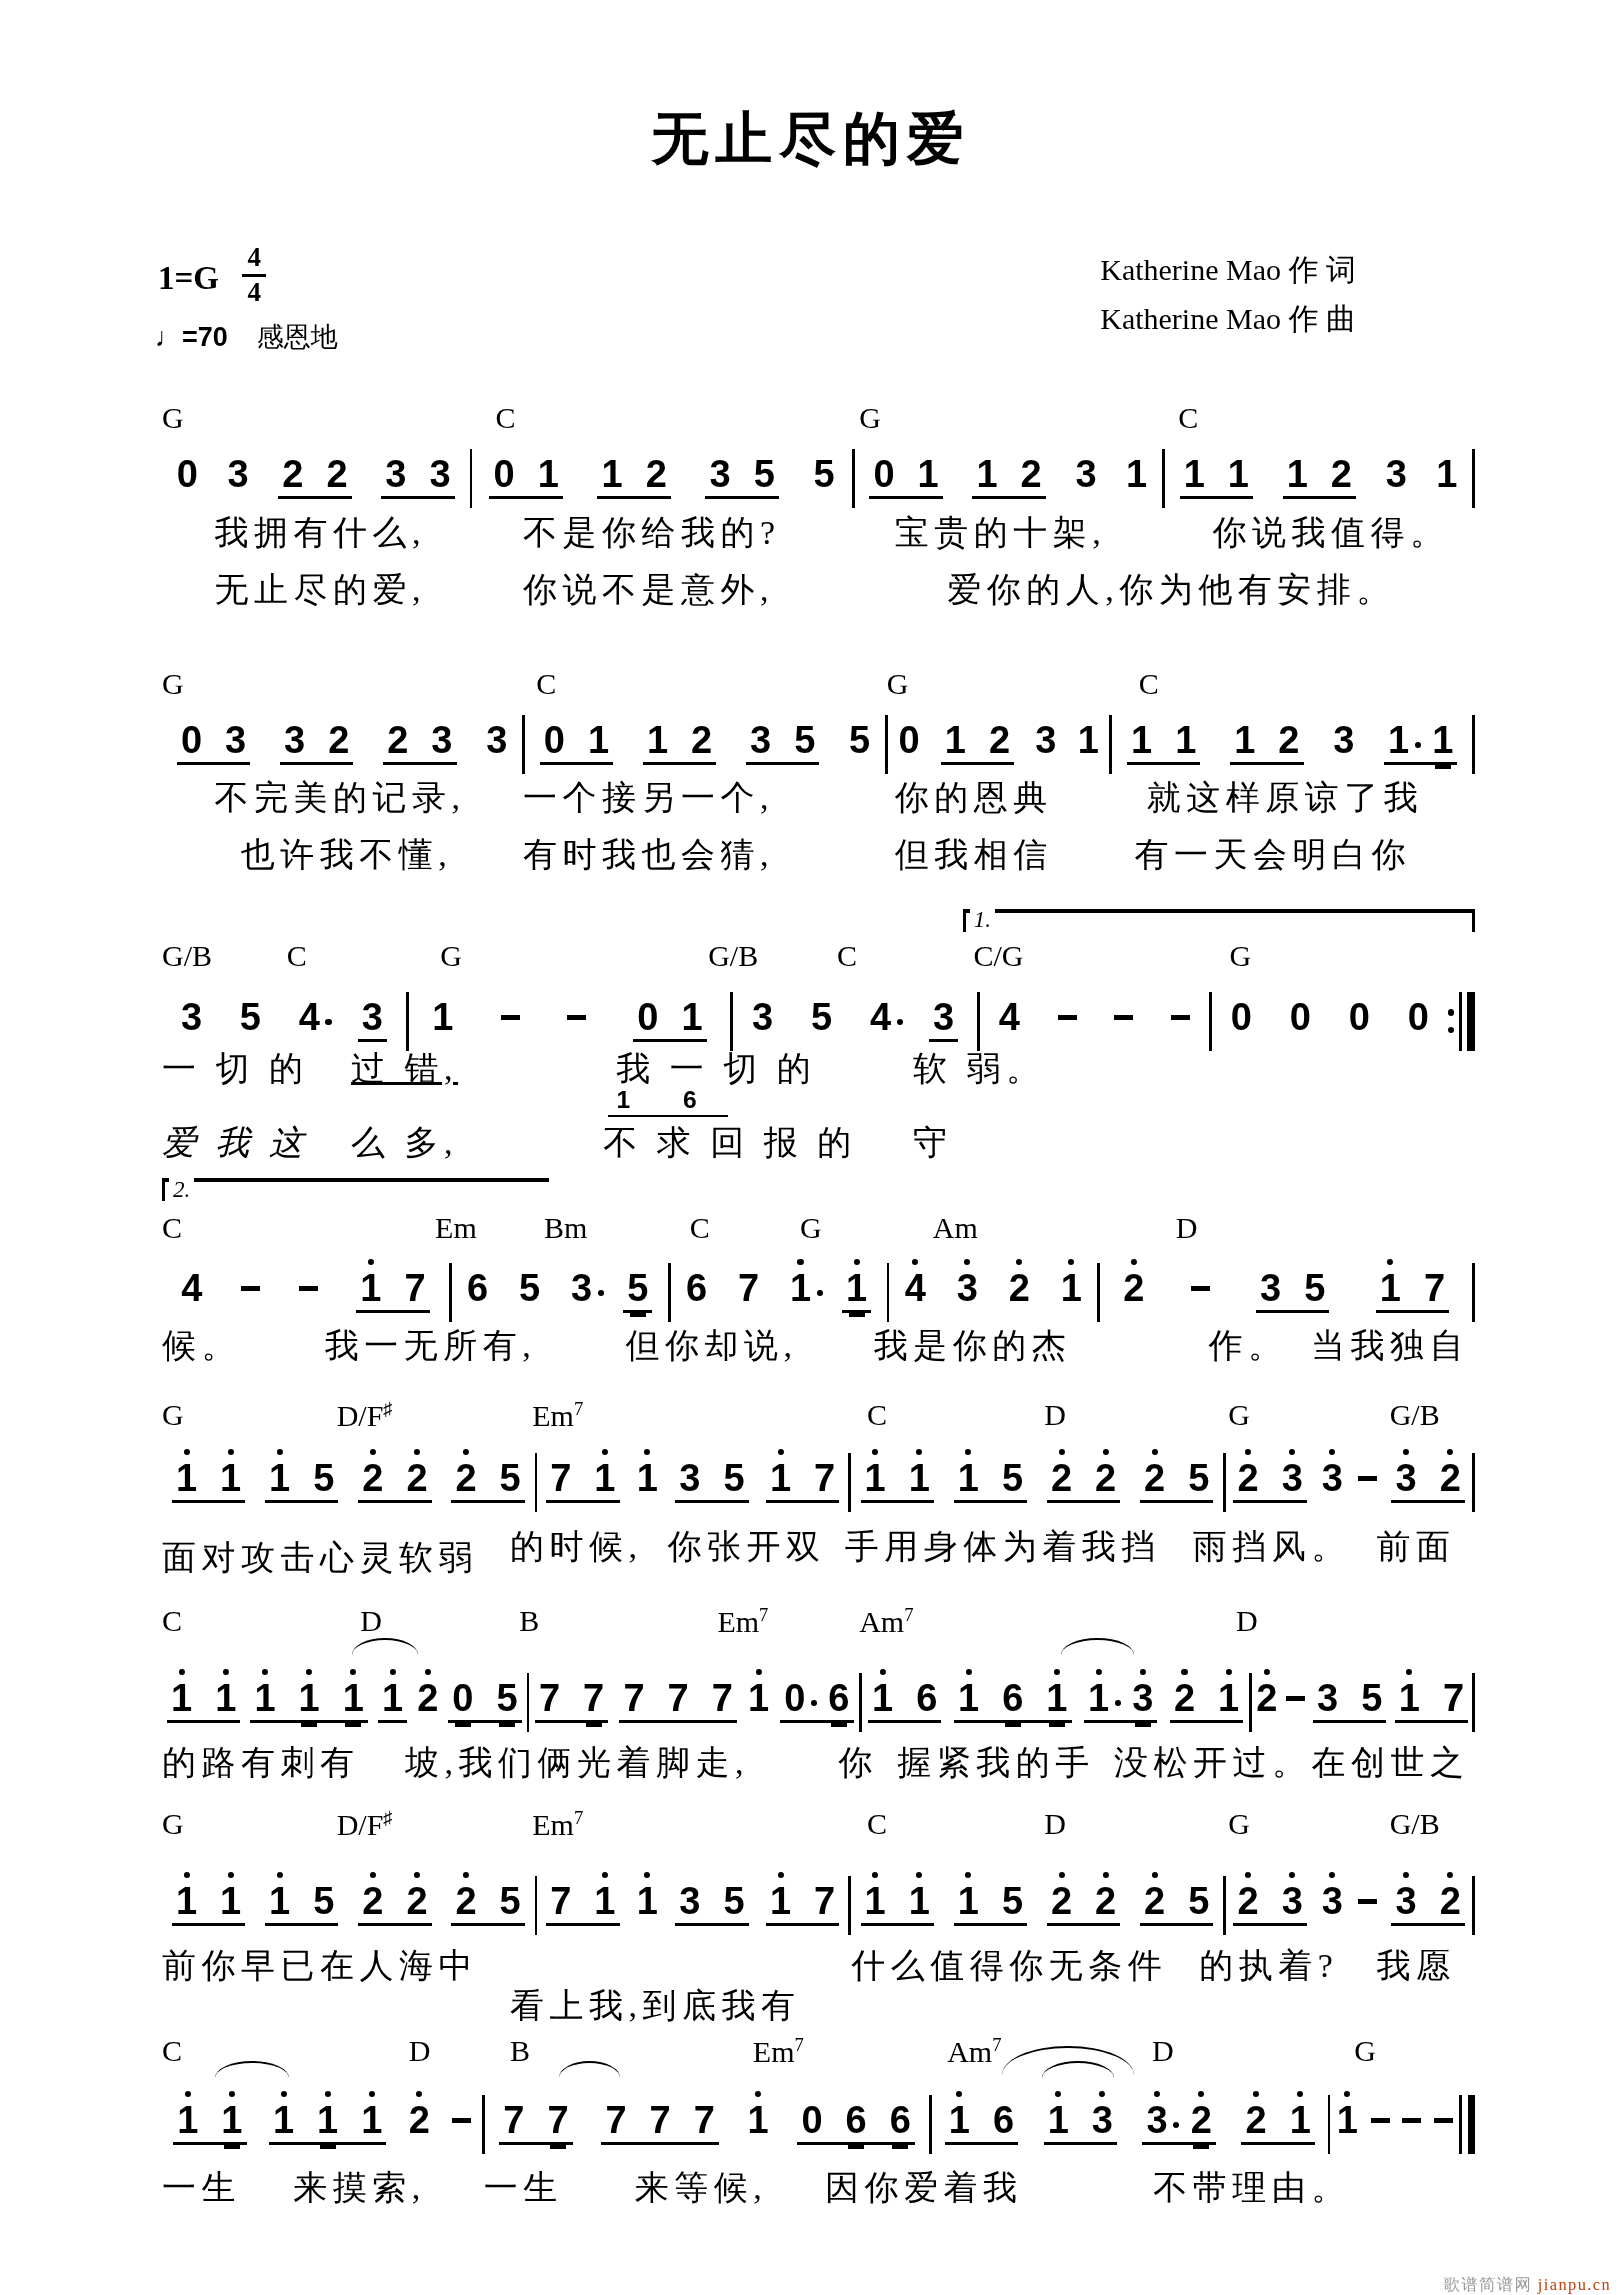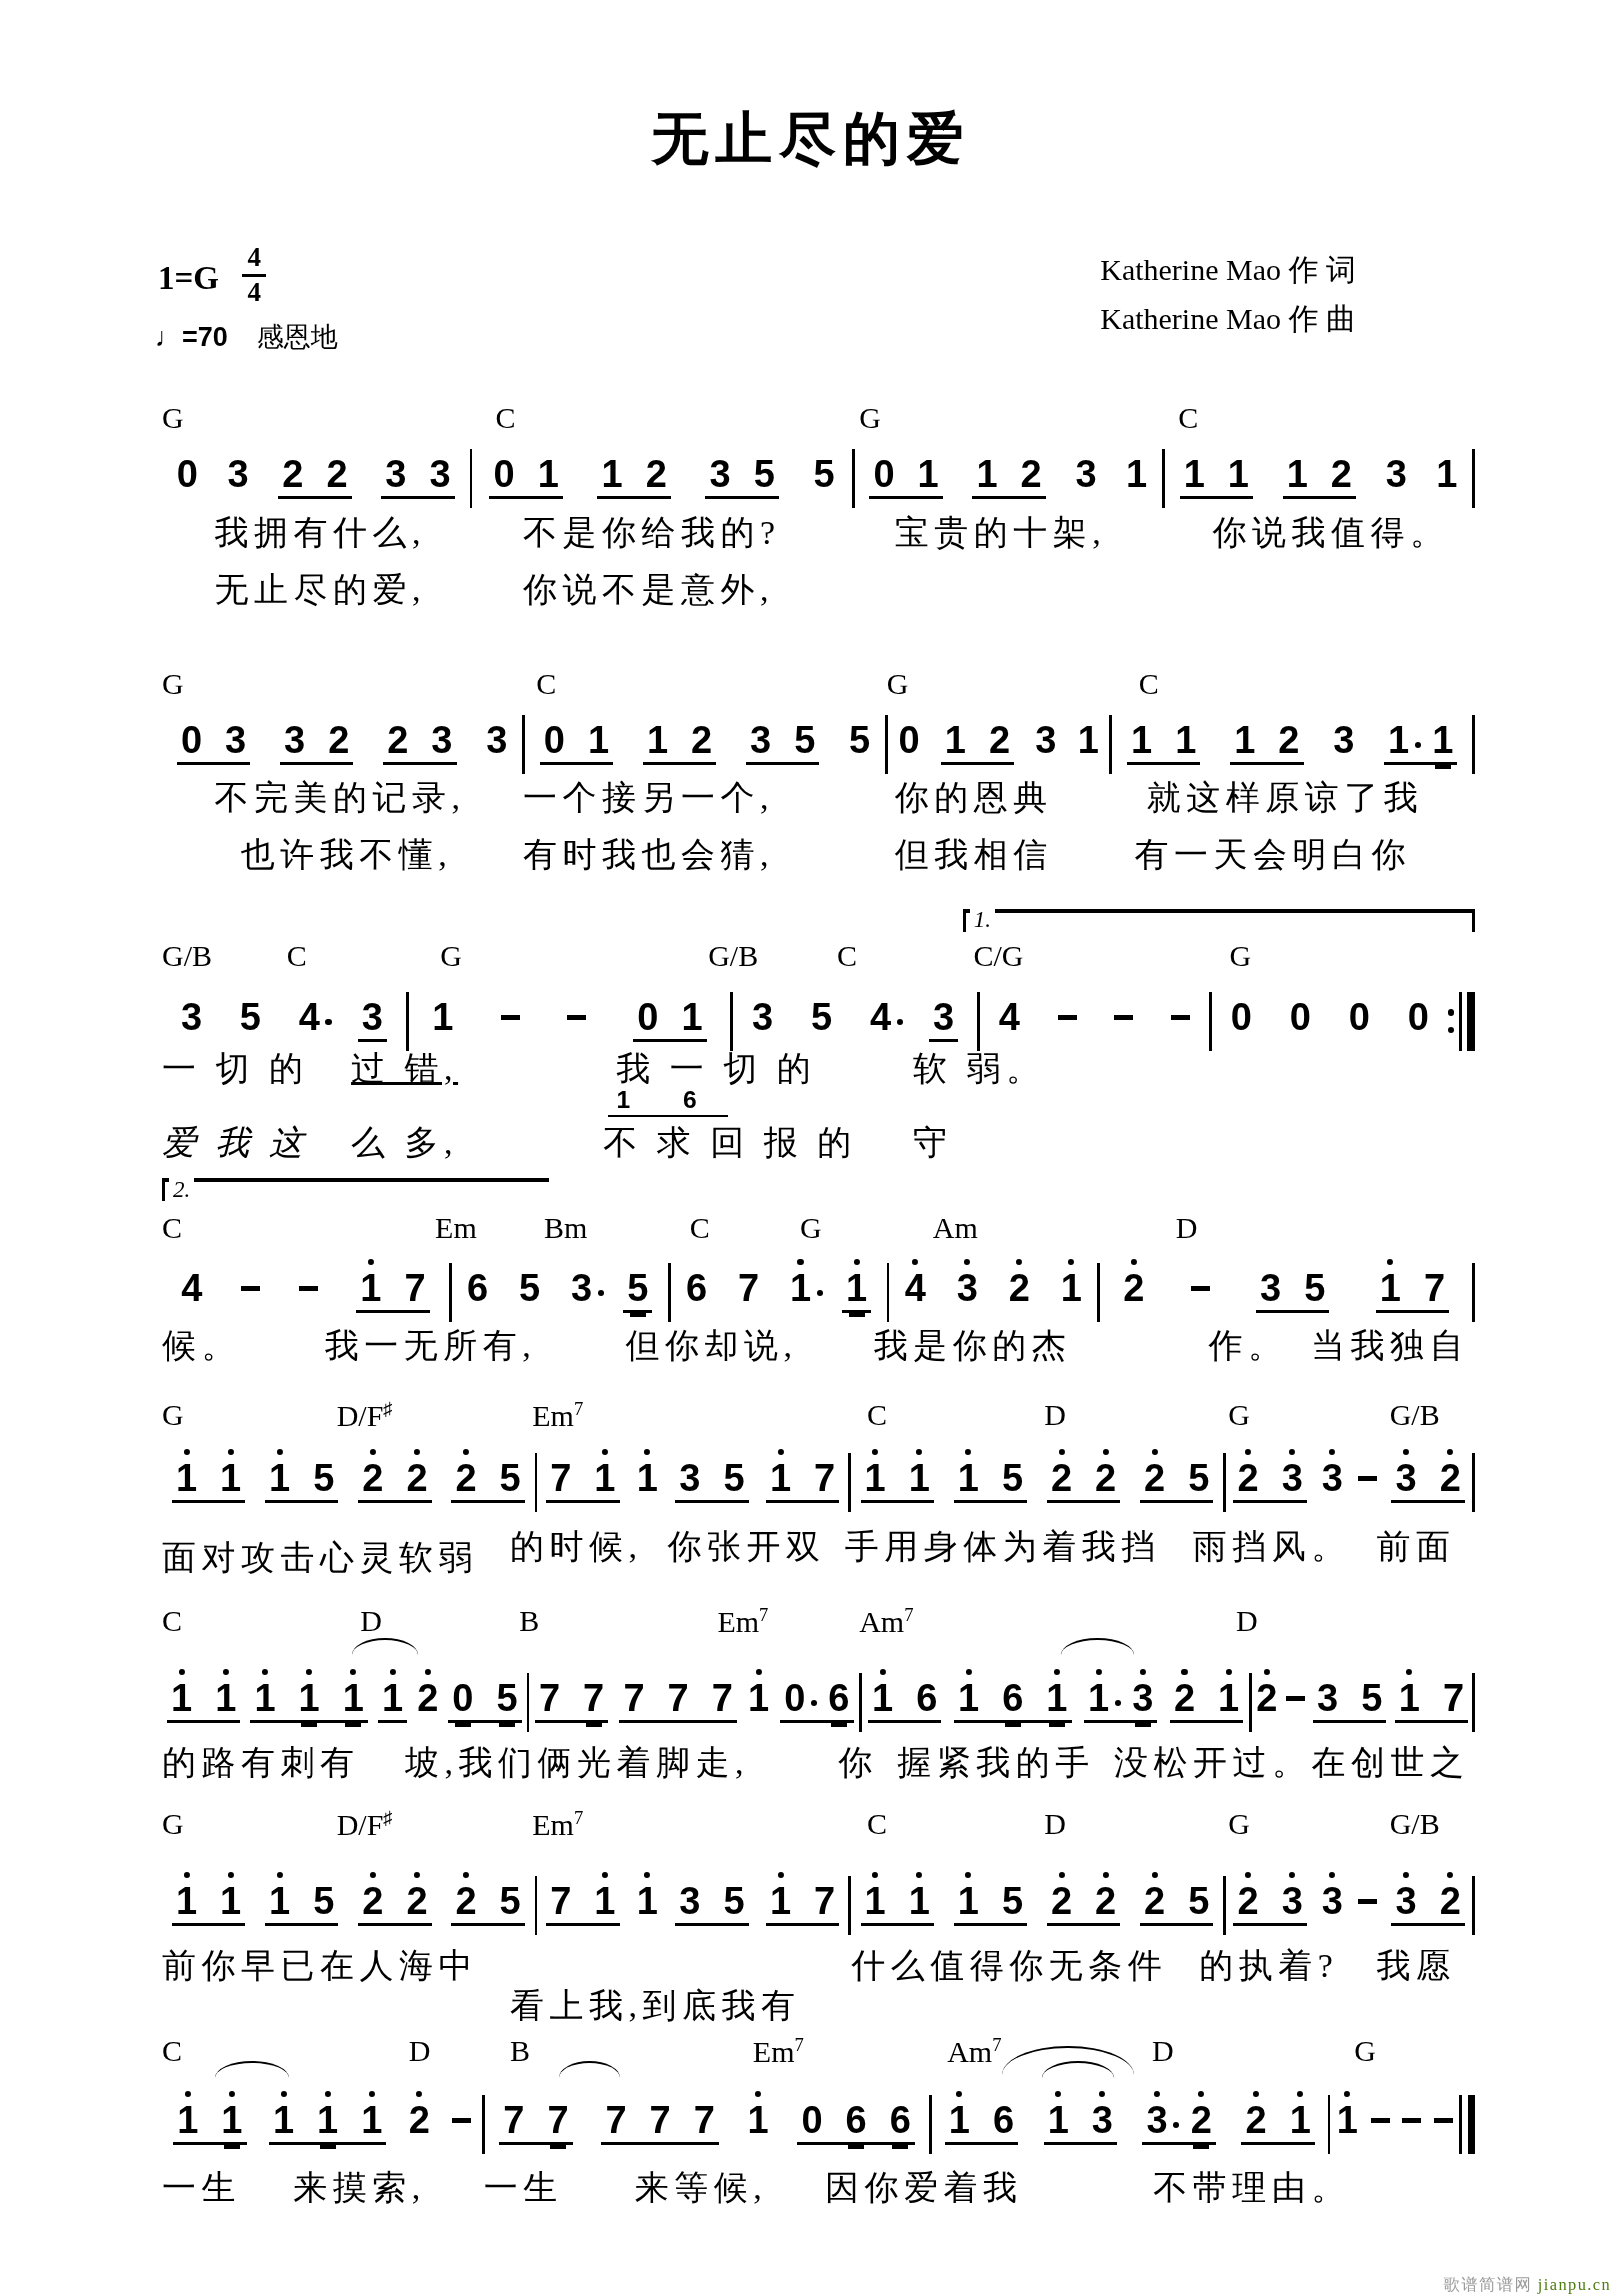--- a/index.html
+++ b/index.html
@@ -36,21 +36,21 @@
   .bar{width:2.7px;background:#000;height:59px;margin-top:5.5px;flex:none}
   .endgrp{display:flex;align-items:center;gap:5.5px;flex:none;margin-top:5.5px;height:59px}
   .endgrp .thin{width:2.7px;height:59px;background:#000}
   .endgrp .thick{width:7.5px;height:59px;background:#000}
   .endgrp .dots{display:flex;flex-direction:column;justify-content:center;gap:11px;height:59px}
   .endgrp .dots i{display:block;width:6.1px;height:6.1px;border-radius:50%;background:#000}
   .lyr{position:absolute;left:0;right:0;height:44px;font-size:34px;letter-spacing:5.5px}
   .lyr .chunk{position:absolute;top:0;white-space:nowrap}
   .annot{position:absolute;font-family:"Liberation Sans",sans-serif;font-weight:bold;font-size:24.6px;border-bottom:2.7px solid #000;padding:0 8.2px 1.4px;letter-spacing:23px;white-space:nowrap}
   .watermark{position:absolute;right:11px;top:2274px;font-size:16.4px;color:#9a9a9a;letter-spacing:1.4px}
-  .watermark .url{color:#4d7c0f}
+  .watermark .url{color:#c2410c}
 </style>
 </head>
 <body>
 
 <div class="page">
   <div class="title">无止尽的爱</div>
 
   <div class="keysig">
     <span>1=G</span><span class="frac"><span class="ftop">4</span><span class="fbot">4</span></span>
   </div>
@@ -181,20 +181,21 @@
         </div>
         <div class="lyr" style="top: 109px;">
           <span class="chunk" style="left: 4%;">我拥有什么,</span>
           <span class="chunk" style="left: 27.5%;">不是你给我的?</span>
           <span class="chunk" style="left: 55.8%;">宝贵的十架,</span>
           <span class="chunk" style="left: 80%;">你说我值得。</span>
         </div>
         <div class="lyr" style="top: 166px;">
           <span class="chunk" style="left: 4%;">无止尽的爱,</span>
           <span class="chunk" style="left: 27.5%;">你说不是意外,</span>
+          <span class="chunk" style="left: 59.8%;">爱你的人,你为他有安排。</span>
         </div>
       </div>
       <div class="line" style="top: 667px;">
         <div class="chords" style="top: 0px;">
           <span class="chord" style="left: 0%;">G</span>
           <span class="chord" style="left: 28.5%;">C</span>
           <span class="chord" style="left: 55.2%;">G</span>
           <span class="chord" style="left: 74.4%;">C</span>
         </div>
         <div class="notes" style="top: 42px;">

